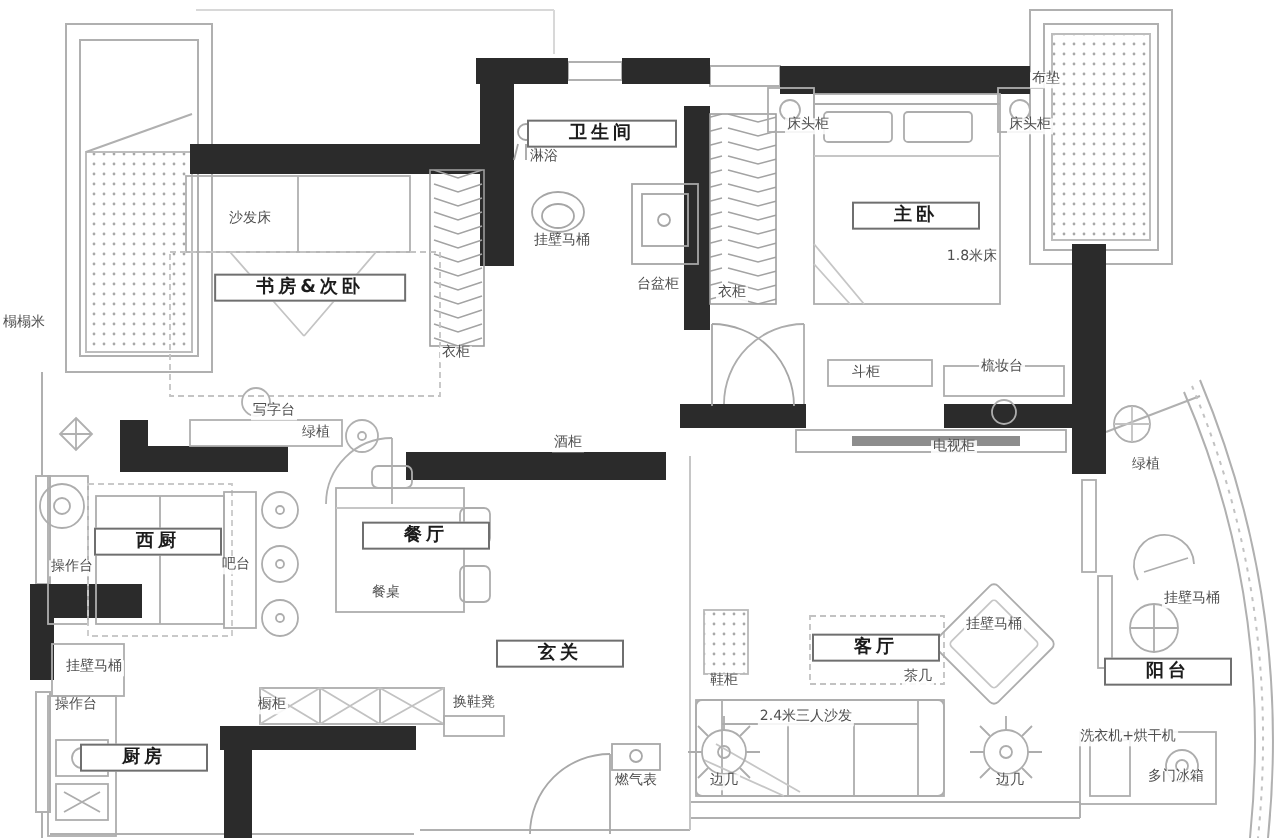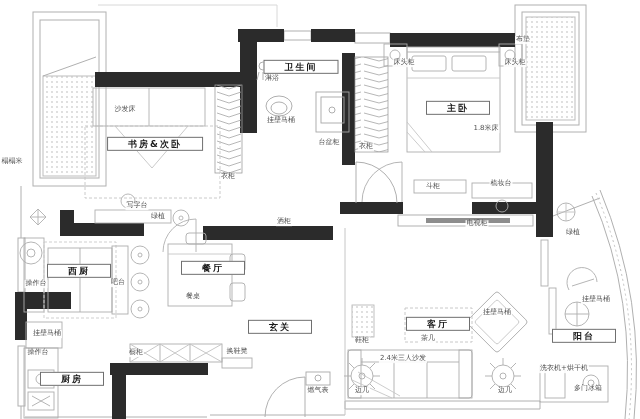--- a/index.html
+++ b/index.html
@@ -258,21 +258,21 @@
   <div class="lbl fl" style="left:477px;top:224px">电视柜</div>
   <div class="lbl fl" style="left:284px;top:222px">酒柜</div>
   <div class="lbl fl" style="left:36px;top:284px">操作台</div>
   <div class="lbl fl" style="left:118px;top:283px">吧台</div>
   <div class="lbl fl" style="left:47px;top:334px">挂壁马桶</div>
   <div class="lbl fl" style="left:38px;top:353px">操作台</div>
   <div class="lbl fl" style="left:136px;top:353px">橱柜</div>
   <div class="lbl fl" style="left:237px;top:352px">换鞋凳</div>
   <div class="lbl fl" style="left:193px;top:297px">餐桌</div>
   <div class="lbl fl" style="left:318px;top:391px">燃气表</div>
-  <div class="lbl fl" style="left:428px;top:339px">茶几</div>
+  <div class="lbl fl" style="left:459px;top:339px">茶几</div>
   <div class="lbl fl" style="left:497px;top:313px">挂壁马桶</div>
   <div class="lbl fl" style="left:403px;top:359px">2.4米三人沙发</div>
   <div class="lbl fl" style="left:362px;top:391px">边几</div>
   <div class="lbl fl" style="left:505px;top:391px">边几</div>
   <div class="lbl fl" style="left:362px;top:341px">鞋柜</div>
   <div class="lbl fl" style="left:573px;top:233px">绿植</div>
   <div class="lbl fl" style="left:596px;top:300px">挂壁马桶</div>
   <div class="lbl fl" style="left:564px;top:369px">洗衣机+烘干机</div>
   <div class="lbl fl" style="left:588px;top:389px">多门冰箱</div>
   <div class="lbl fl" style="left:12px;top:162px">榻榻米</div>

